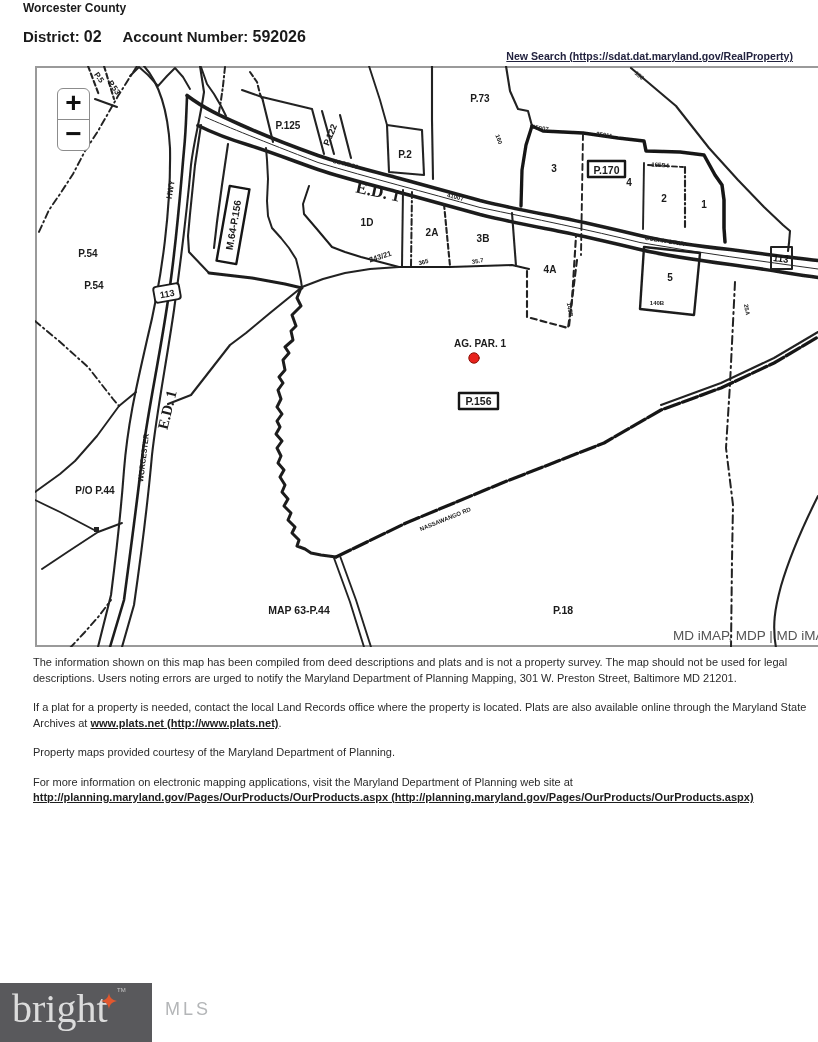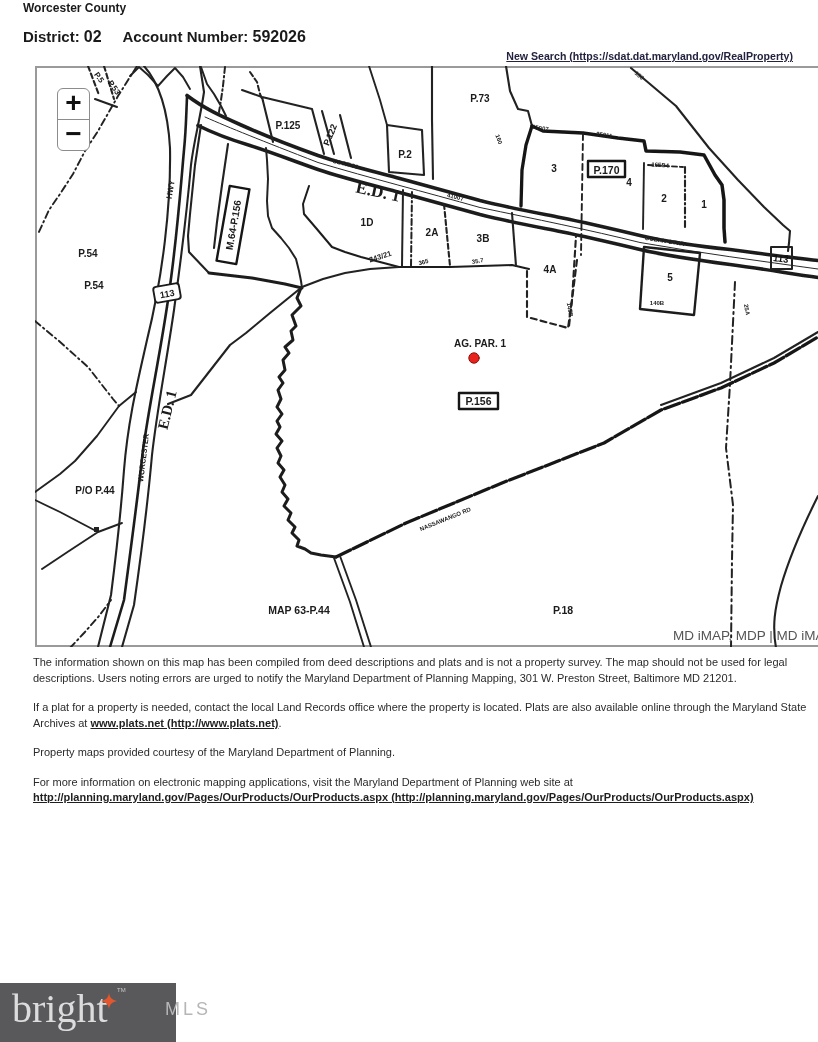--- a/index.html
+++ b/index.html
@@ -10,21 +10,21 @@
   .hdr2 .lbl{font-size:15px;font-weight:bold;}
   .hdr2 .big{font-size:16px;font-weight:bold;}
   .mapbox{position:absolute;left:35px;top:66px;width:783px;height:581px;border:2px solid #9a9a9a;border-right:none;box-sizing:border-box;background:#fff;}
   .zoomctl{position:absolute;left:20px;top:20px;width:31px;height:61px;background:#fff;border:1px solid #8c8c8c;border-radius:6px;z-index:5;}
   .zoomctl .zb{width:31px;height:30px;text-align:center;font-size:28px;font-weight:bold;color:#111;line-height:27px;}
   .zoomctl .zb.top{border-bottom:1px solid #8c8c8c;}
   .paras{position:absolute;left:33px;top:655px;width:790px;font-size:11px;color:#2b2b2b;line-height:15.5px;}
   .paras .pg{margin:0 0 14px 0;}
   .paras div{white-space:nowrap;}
   .blink{font-weight:bold;text-decoration:underline;color:#1f1f1f;}
-  .logo{position:absolute;left:0px;top:983px;width:176px;height:59px;background:#59595c;}
+  .logo{position:absolute;left:0px;top:983px;width:152px;height:59px;background:#59595c;}
   .logo .bright{position:absolute;left:12px;top:2px;font-family:"Liberation Serif",serif;font-size:40px;color:#dcdcdc;letter-spacing:0px;}
   .logo .tm{position:absolute;left:117px;top:4px;font-size:6px;color:#c8c8c8;}
   .logo .mls{position:absolute;left:121px;top:16px;font-size:18px;color:#b4b6b8;letter-spacing:3px;margin-left:44px;}
   .logo .star{position:absolute;left:101px;top:10px;width:16px;height:16px;}
 </style>
 </head>
 <body>
 
 <div class="hdr-title">Worcester County</div>
 

